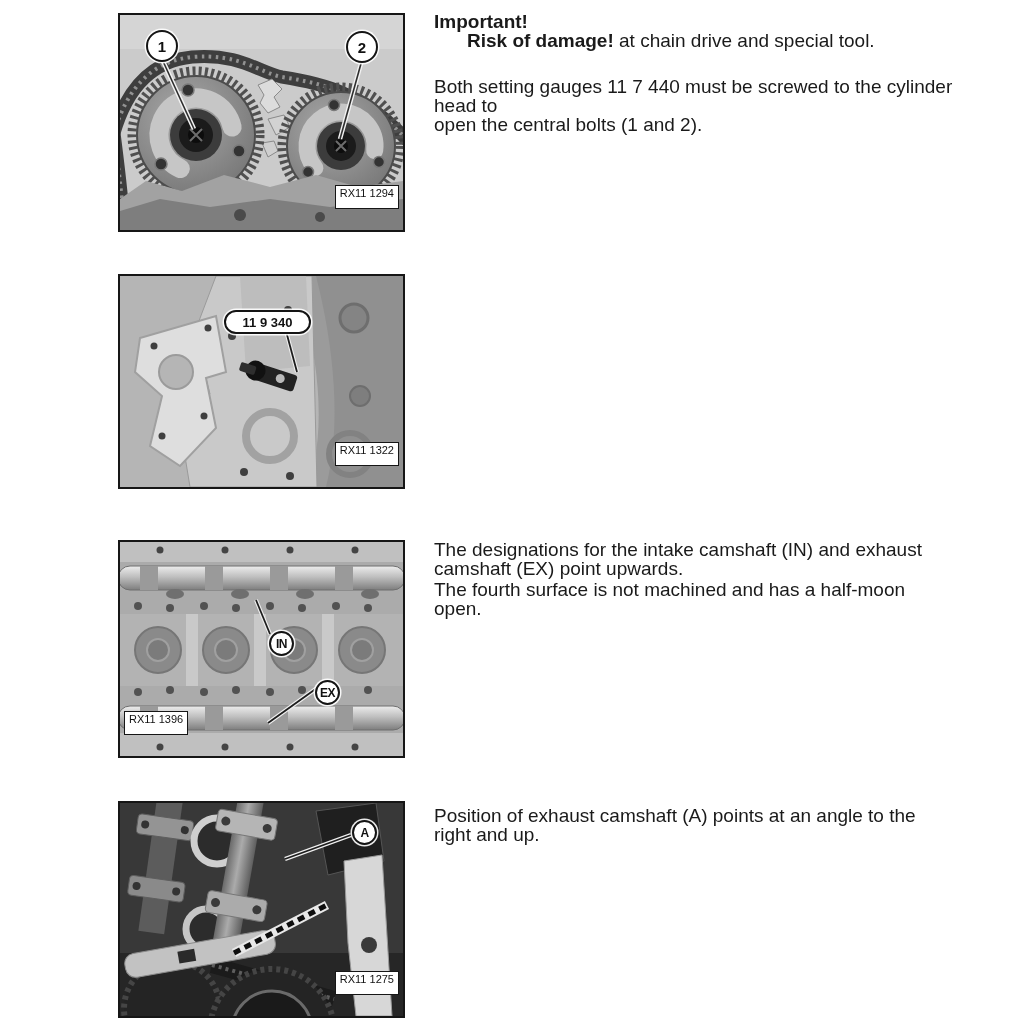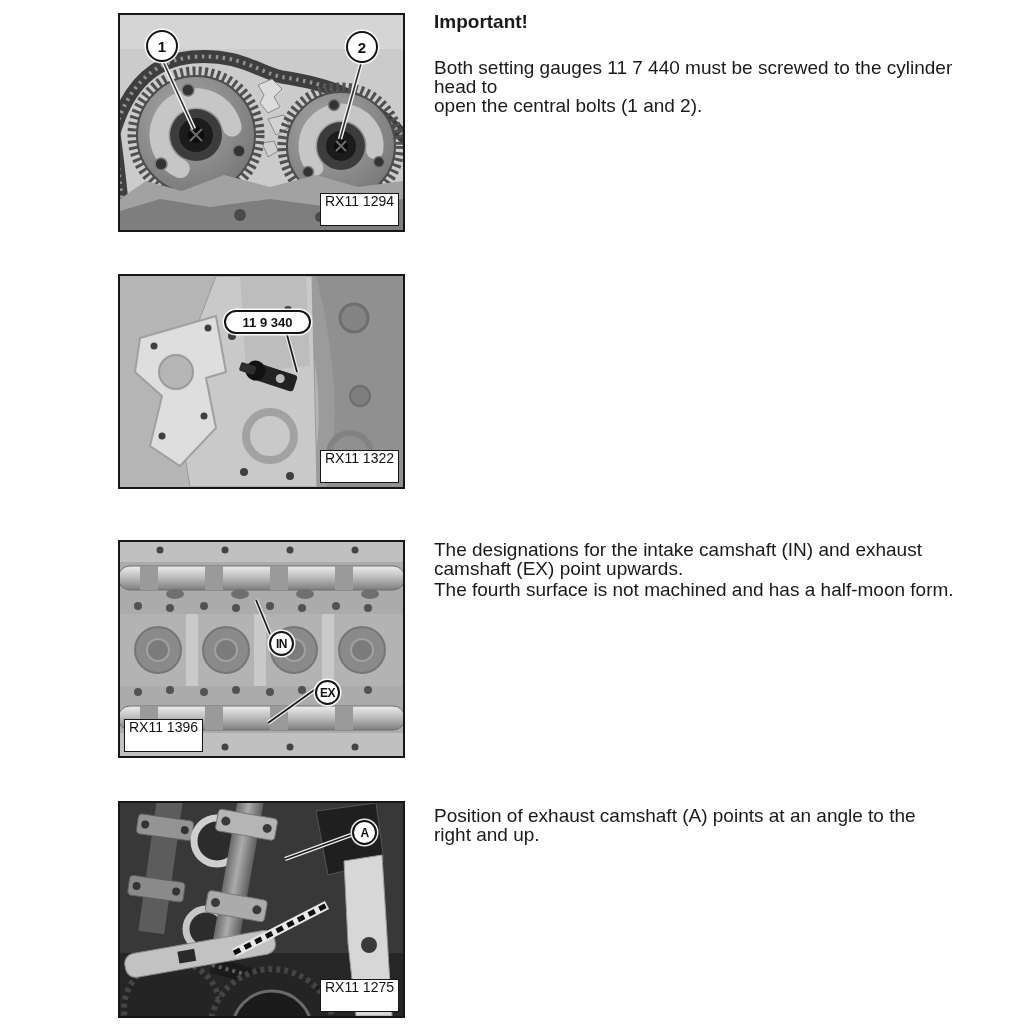--- a/index.html
+++ b/index.html
@@ -1,22 +1,22 @@
 <!DOCTYPE html>
 <html><head>
 <meta charset="utf-8">
 <style>
   html,body{margin:0;padding:0;background:#fff;}
   .page{position:relative;width:1024px;height:1024px;background:#ffffff;overflow:hidden;
         font-family:"Liberation Sans",sans-serif;color:#1a1a1a;}
   
   .fig{position:absolute;left:118px;width:287px;border:2px solid #161616;background:#c4c4c4;box-sizing:border-box;}
   .fig svg{display:block;}
-  .figcode{position:absolute;bottom:4px;background:#ffffff;border:1.5px solid #161616;
-           font-size:14px;line-height:14px;padding:0 4px 17px 4px;color:#111;white-space:nowrap;}
+  .figcode{position:absolute;bottom:21px;background:#ffffff;border:1.5px solid #161616;
+           font-size:11px;line-height:14px;padding:0 4px 8px 4px;color:#111;white-space:nowrap;}
   .code-right{right:4px;}
   .code-left{left:4px;}
   .callout{position:absolute;background:#fff;border:2.5px solid #141414;border-radius:50%;
            display:flex;align-items:center;justify-content:center;font-weight:bold;color:#111;
            box-shadow:0 0 0 1.5px rgba(255,255,255,.9);}
   .c-num{width:28px;height:28px;font-size:15px;}
   .c-sm{width:21px;height:21px;font-size:12px;letter-spacing:-.5px;}
   .pill{position:absolute;background:#fff;border:2.5px solid #141414;border-radius:13px;
         display:flex;align-items:center;justify-content:center;font-weight:bold;font-size:13px;
         color:#111;box-shadow:0 0 0 1.5px rgba(255,255,255,.9);}
@@ -278,30 +278,31 @@
 
       <line x1="231" y1="32" x2="165" y2="56" stroke="#f0f0f0" stroke-width="4"></line>
       <line x1="231" y1="32" x2="165" y2="56" stroke="#1d1d1d" stroke-width="1.8"></line>
     </svg>
     <div class="callout c-sm" style="left:232px;top:17px;">A</div>
     <div class="figcode code-right">RX11 1275</div>
   </figure>
 
   <div class="tblock" style="top:12px;">
     <div class="b">Important!</div>
+    <div class="warnline"><span class="b">Risk of damage!</span><span> at chain drive and special tool.</span></div>
     <p class="para gap-top">Both setting gauges 11 7 440 must be screwed to the cylinder head to
 open the central bolts (1 and 2).</p>
   </div>
 
   <div class="tblock" style="top:277px;">
   </div>
 
   <div class="tblock" style="top:540px;">
     <p class="para" style="margin-bottom:2px;">The designations for the intake camshaft (IN) and exhaust
 camshaft (EX) point upwards.</p>
-    <p class="para">The fourth surface is not machined and has a half-moon form.</p>
+    <p class="para">The fourth surface is not machined and has a half-moon open.</p>
   </div>
 
   <div class="tblock" style="top:806px;">
     <p class="para">Position of exhaust camshaft (A) points at an angle to the right and up.</p>
   </div>
 
 </div>
 
 </body></html>

